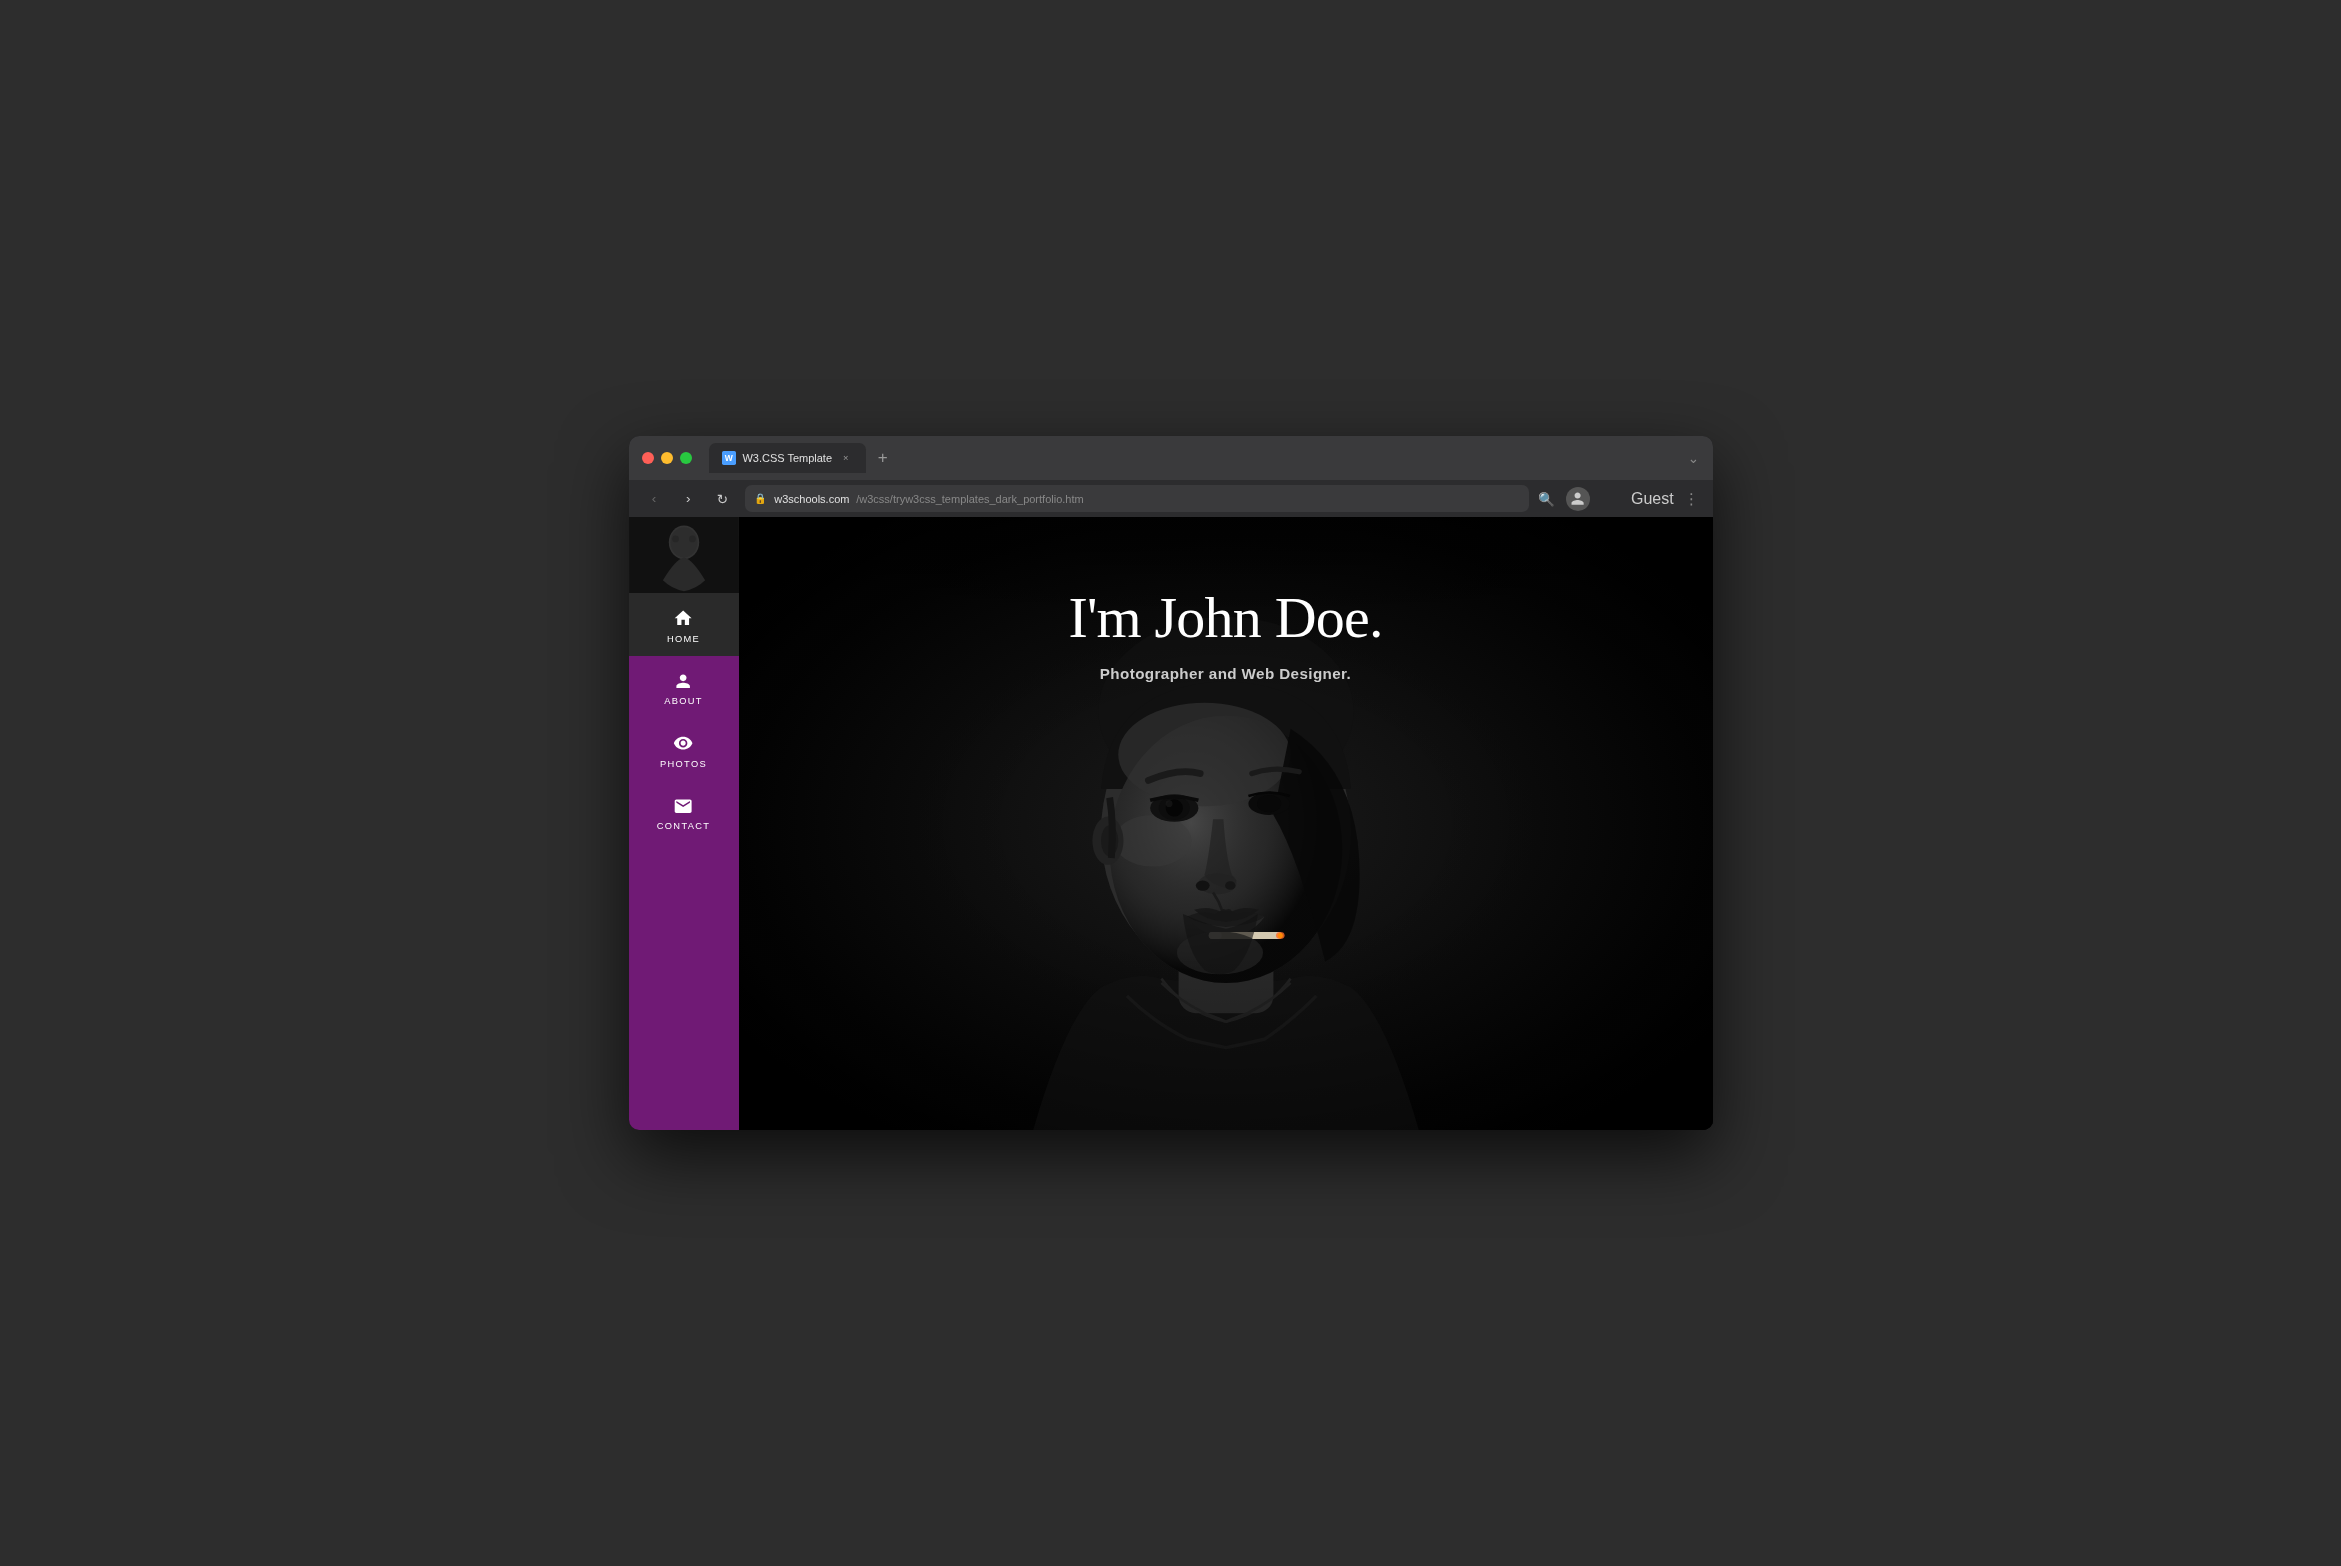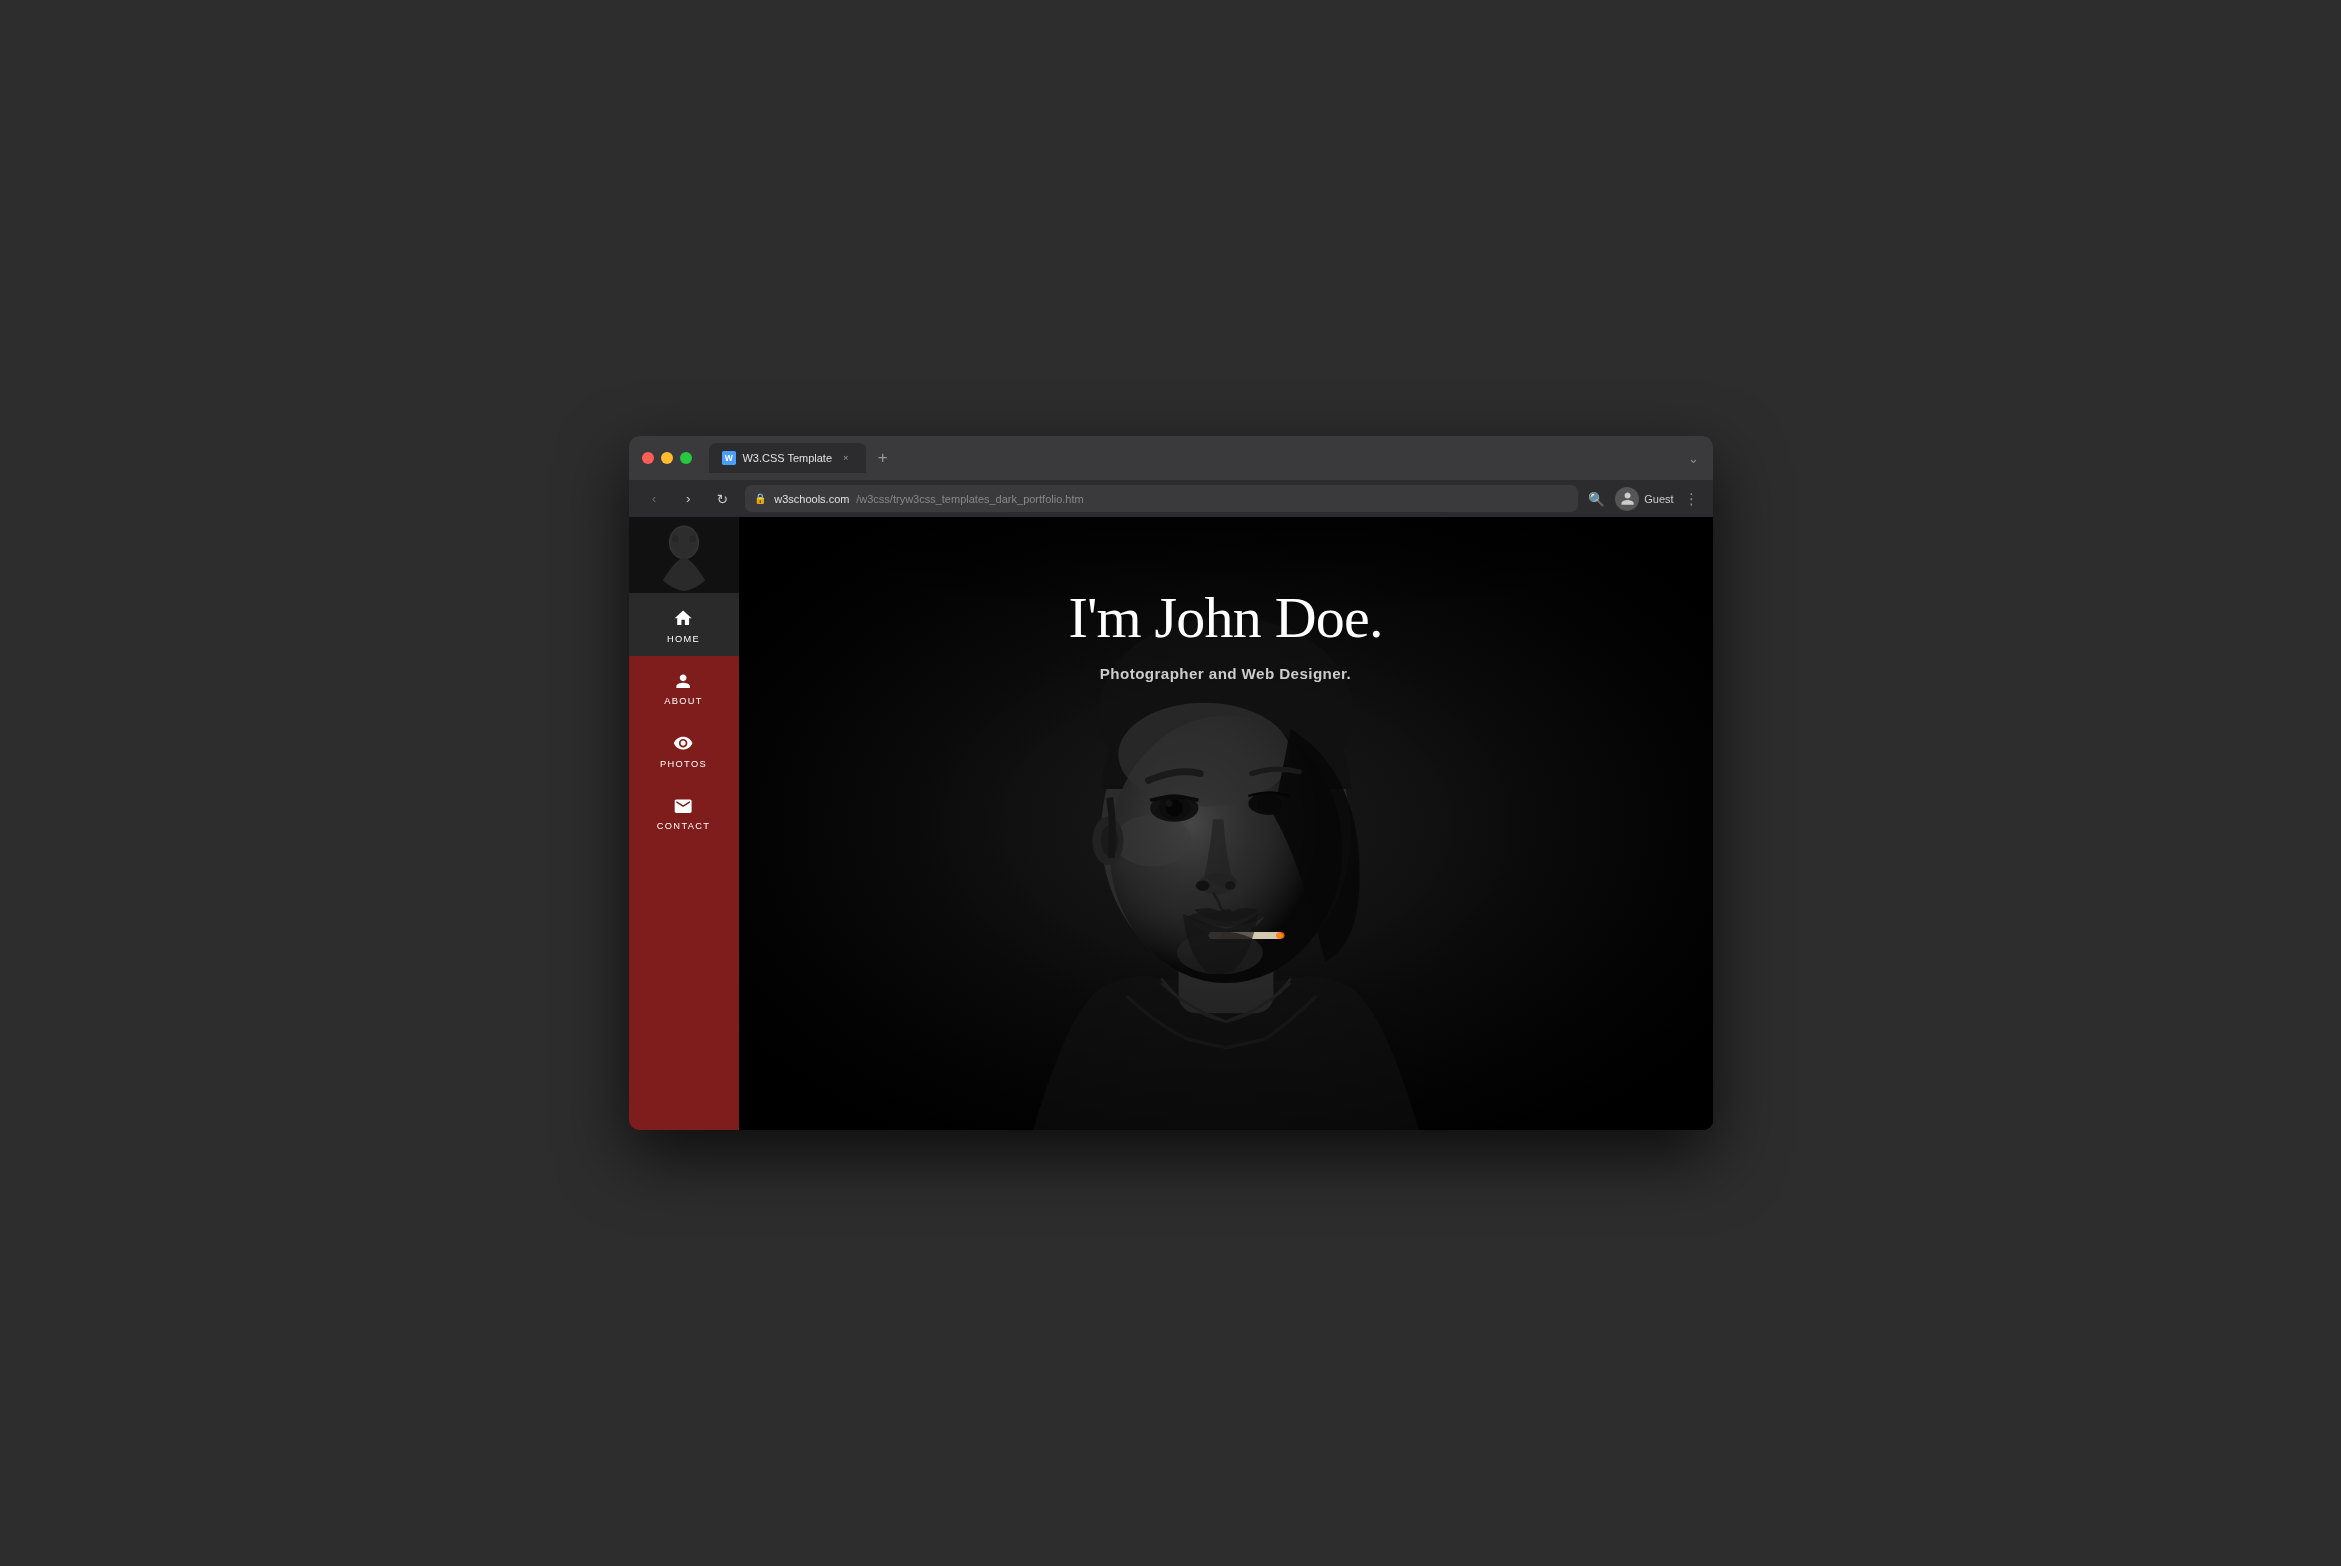--- a/index.html
+++ b/index.html
@@ -188,41 +188,42 @@
       border-radius: 50%;
       background: #555;
       display: flex;
       align-items: center;
       justify-content: center;
       color: #ccc;
       font-size: 13.5px;
     }
 
     .guest-label {
-      font-size: 11px;
+      font-size: 16px;
       color: #ccc;
+      margin-left: 36px;
     }
 
     .more-btn {
       color: #888;
       font-size: 15.2px;
       cursor: pointer;
     }
 
     
     .browser-content {
       display: flex;
       flex: 1;
       overflow: hidden;
     }
 
     
     .sidebar {
       width: 110px;
-      background: #7f1d1d;
+      background: #701a75;
       display: flex;
       flex-direction: column;
       align-items: flex-end;
       flex-shrink: 0;
     }
 
     .sidebar-avatar {
       width: 110px;
       height: 76px;
       background: #2a2a2a;

